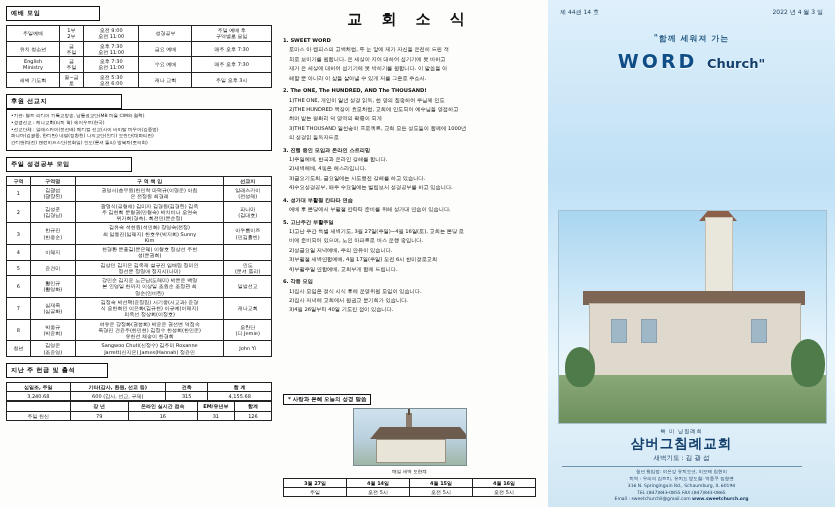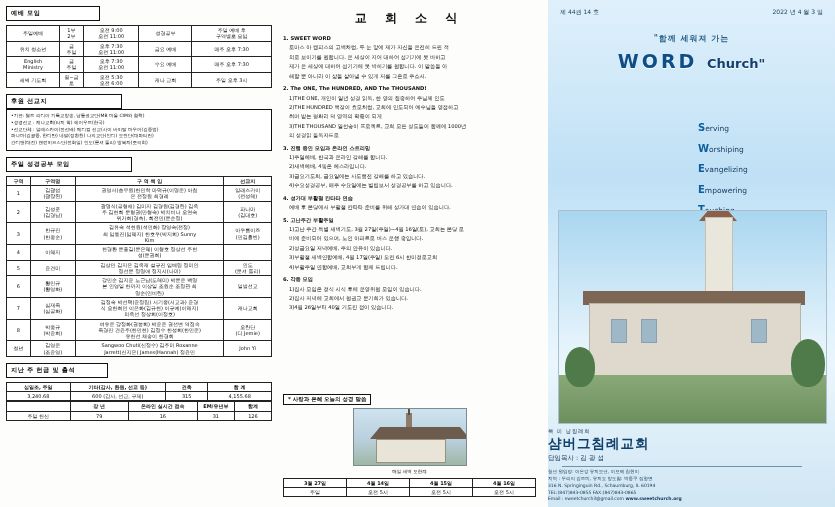--- a/index.html
+++ b/index.html
@@ -50,21 +50,21 @@
   .tiny{font-size:4.5px;line-height:1.35;}
   .blk{margin-top:4px;}
 
   
   .mission-box{border:1px solid #111;padding:3px 4px;font-size:4.5px;line-height:1.5;background:#fff;}
 
   
   .col-mid{position:absolute;left:283px;top:6px;width:253px;height:495px;}
   .mid-title{
     text-align:center;
-    font-size:12px;
+    font-size:15px;
     font-weight:bold;
     letter-spacing:7px;
     margin:4px 0 7px 0;
   }
   .news{font-size:5.2px;line-height:1.62;}
   .news p{margin:0 0 1px 0;}
   .news .h{font-weight:bold;margin-top:4px;}
   .news .ind{padding-left:6px;}
 
   .mid-bottom{
@@ -108,21 +108,21 @@
   .photo .steeple{position:absolute;left:146px;top:6px;width:26px;height:86px;background:#e9e6dc;border:1px solid #c5c0b2;}
   .photo .steeple-roof{position:absolute;left:140px;top:-12px;width:0;height:0;border-left:19px solid transparent;border-right:19px solid transparent;border-bottom:22px solid #8b5f4a;}
   .photo .bldg{position:absolute;left:30px;top:92px;width:210px;height:72px;background:#ded9cc;border:1px solid #b9b3a4;}
   .photo .roof2{position:absolute;left:24px;top:80px;width:222px;height:14px;background:#7d6654;}
   .photo .lawn{position:absolute;left:0;bottom:0;width:100%;height:48px;background:linear-gradient(#89a977,#6d8f5e);}
   .photo .tree{position:absolute;bottom:36px;width:30px;height:40px;background:#4f7a49;border-radius:50% 50% 45% 45%;}
   .photo .t1{left:6px;}
   .photo .t2{left:232px;width:34px;height:48px;}
   .photo .win{position:absolute;top:108px;width:14px;height:22px;background:#9fb8c7;border:1px solid #8aa0ae;}
 
-  .r-foot{position:absolute;left:0;bottom:4px;width:267px;text-align:left;color:#14365a;}
+  .r-foot{position:absolute;left:0;bottom:4px;width:267px;text-align:center;color:#14365a;}
   .r-foot .kor-small{font-size:5.2px;letter-spacing:1px;}
   .r-foot .kor-big{font-size:13.5px;font-weight:bold;letter-spacing:1px;color:#123f6b;}
   .r-foot .pastor{font-size:6.5px;margin-top:1px;}
   .r-foot .line{margin:3px auto 2px auto;width:240px;height:1px;background:#6f92ad;}
   .r-foot .addr{font-size:4.5px;line-height:1.5;color:#14365a;}
   .r-foot .addr .b{font-weight:bold;}
 </style>
 </head>
 <body>
 
@@ -376,27 +376,20 @@
       <span>제 44권  14 호</span>
       <span>2022 년 4 월 3 일</span>
     </div>
 
     <div class="r-subtitle">"함께 세워져 가는</div>
     <div class="r-sweet">
       <span>WORD</span>
       <span class="ch">Church"</span>
     </div>
 
-    <div class="swept" id="swept">
-        <div><b>S</b>erving</div>
-        <div><b>W</b>orshiping</div>
-        <div><b>E</b>vangelizing</div>
-        <div><b>E</b>mpowering</div>
-        <div><b>T</b>ouching</div>
-      </div>
 
     <div class="photo">
       <div class="sky"></div>
 
       <div class="steeple-roof"></div>
       <div class="steeple"></div>
       <div class="roof2"></div>
       <div class="bldg"></div>
       <div class="win" style="left:52px"></div>
       <div class="win" style="left:82px"></div>
@@ -405,21 +398,21 @@
       <div class="tree t1"></div>
       <div class="tree t2"></div>
     </div>
 
     <div class="r-foot">
       <div class="kor-small">
         <span>북          미</span>
         <span>남침례회</span>
       </div>
       <div class="kor-big">샴버그침례교회</div>
-      <div class="pastor">담임목사 : 김 광 섭</div>
+      <div class="pastor">새벽기도 : 김 광 섭</div>
       <div class="line"></div>
       <div class="addr">
         <div>청년 원입장: 이은강 유지오년, 이보해 침현이</div>
         <div>지역 : 우리의 김드미, 유지요 방도함: 박종구 집항면</div>
         <div>316 N. Springinguin Rd., Schaumburg, IL 60194</div>
         <div>TEL:(847)843-0855      FAX:(847)843-0865</div>
         <div>
           <span>Email : sweetchurchil@gmail.com</span>
           <span class="b">www.sweetchurch.org</span>
         </div>

